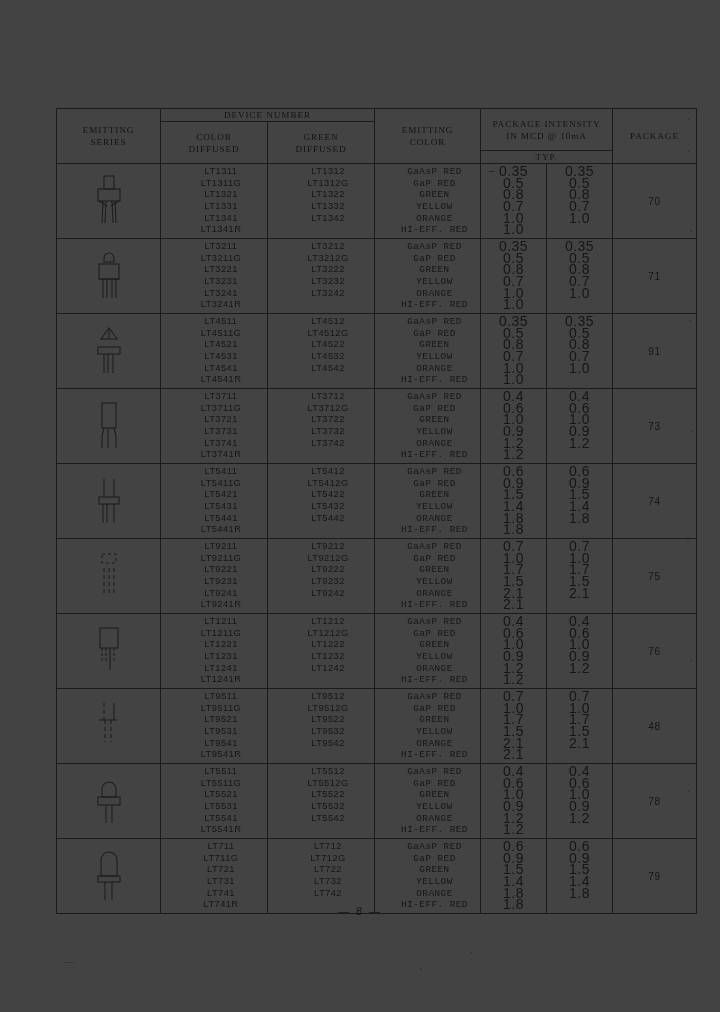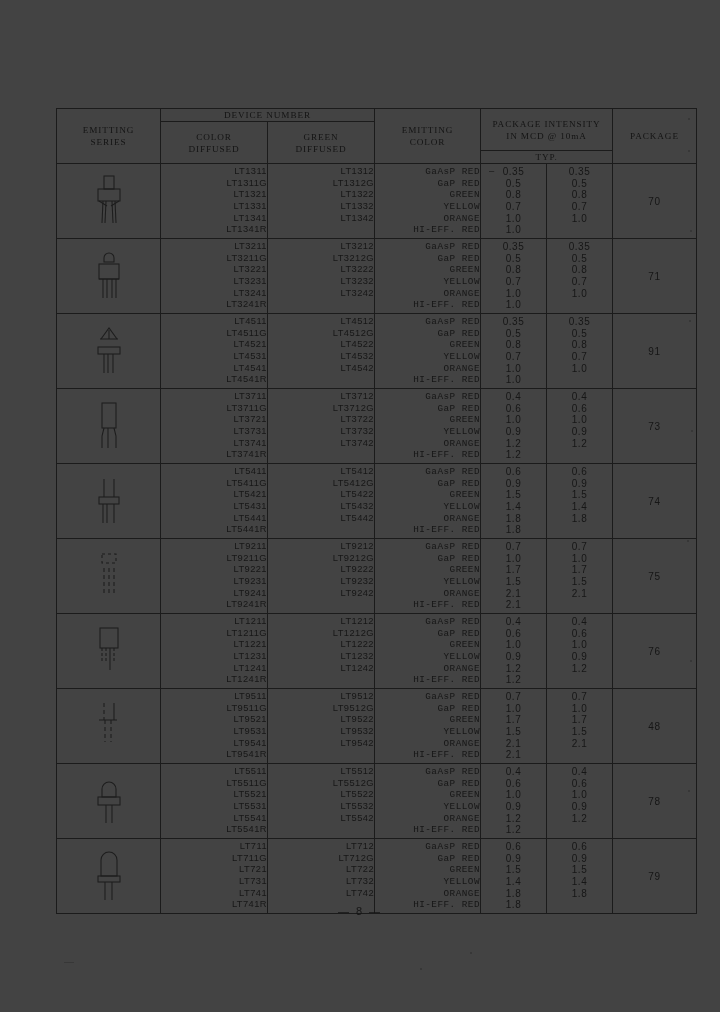--- a/index.html
+++ b/index.html
@@ -76,33 +76,33 @@
   
   tbody td { height: 74px; }
   tbody td.series-cell { position: relative; }
   tbody td.pkg-cell {
     font-size: 10px;
     letter-spacing: .6px;
   }
 
   .stack {
     display: block;
-    text-align: right;
+    text-align: center;
     padding-left: 14px;
     font-size: 9.3px;
     line-height: 11.55px;
     letter-spacing: .45px;
     white-space: pre;
   }
   .stack .ln { display: block; height: 11.55px; }
 
   .emit-col .ln { letter-spacing: .5px; font-family: Liberation Mono, monospace; }
 
   .num-col {
-    font-size: 10px;
+    font-size: 14px;
     line-height: 11.55px;
     letter-spacing: .5px;
   }
   .num-col .ln { display:block; height: 11.55px; }
 
   
   .lead-dash {
     position: absolute;
     left: 8px;
     font-size: 9.3px;

